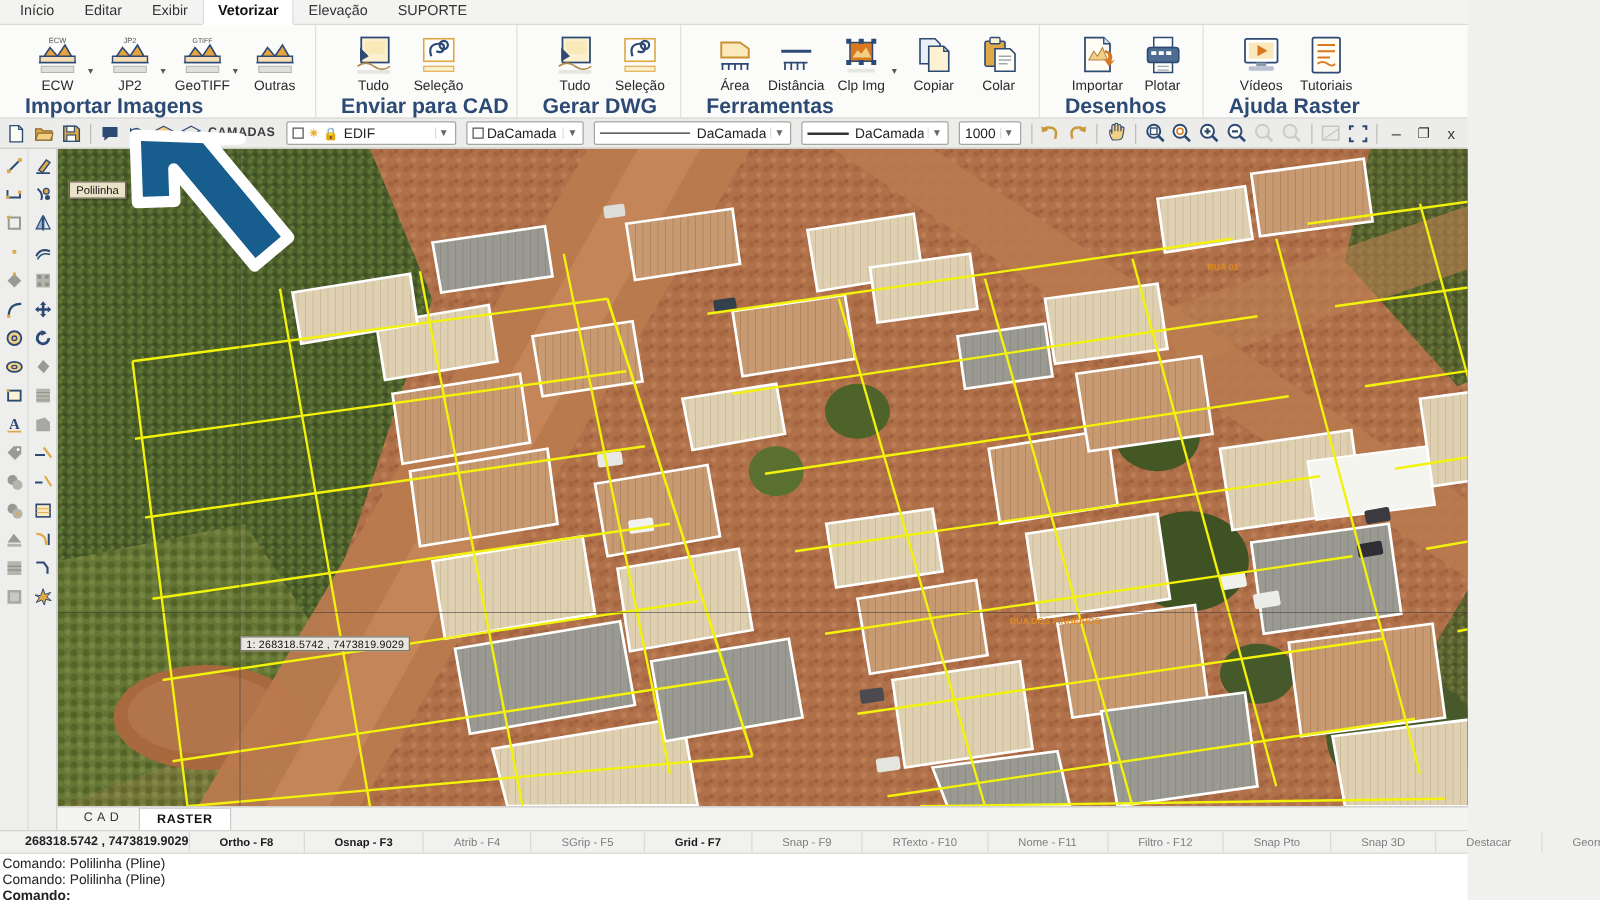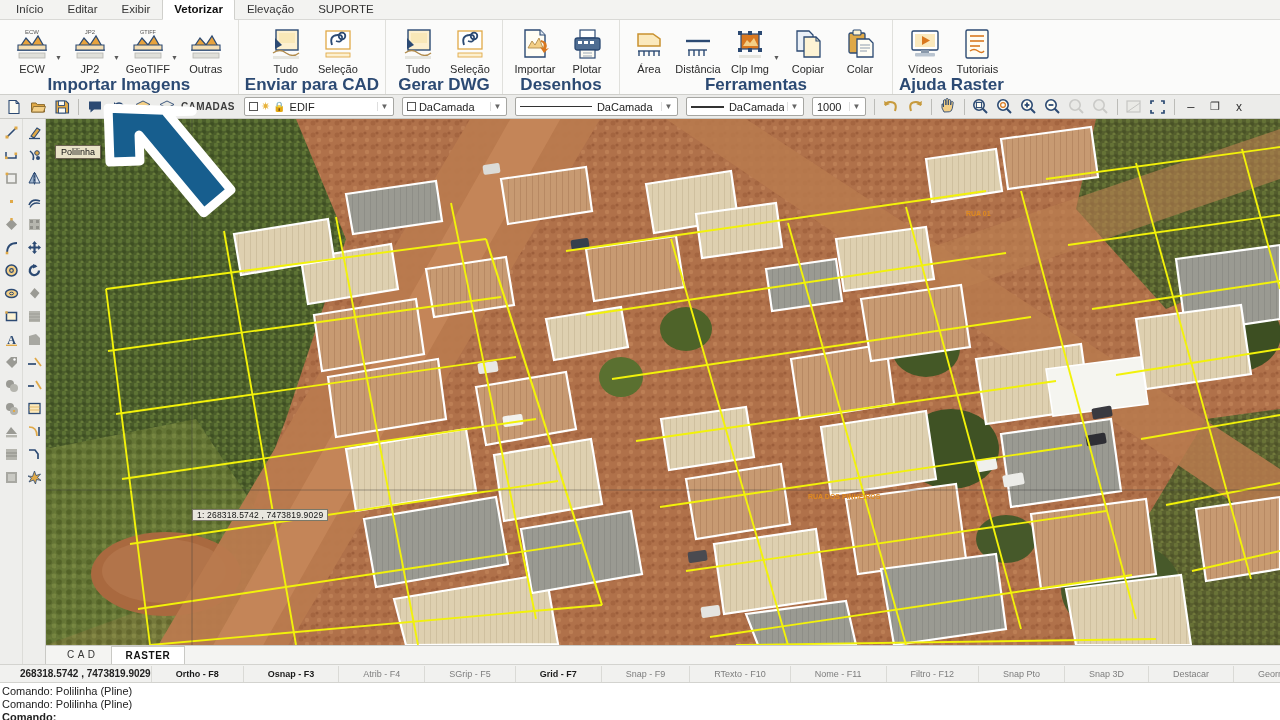--- a/index.html
+++ b/index.html
@@ -3,21 +3,21 @@
 <meta charset="utf-8">
 <title>Vetorizar</title>
 <style>
   * { box-sizing: border-box; margin: 0; padding: 0; }
   html, body {
     width: 1280px; height: 720px; overflow: hidden;
     font-family: "Liberation Sans", sans-serif;
     background: #f0f0ee; color: #222;
     -webkit-font-smoothing: antialiased;
   }
-  #app { position: relative; width: 1280px; height: 720px; }
+  #app { position: relative; width: 1174px; height: 720px; }
 
   
   .ribbon-tabs {
     height: 20px; background: #f3f3f1;
     display: flex; align-items: flex-end; padding-left: 4px;
     border-bottom: 1px solid #d9d9d6;
     position: relative; z-index: 6;
   }
   .rtab {
     font-size: 11.5px; padding: 3px 11px 3px 11px; line-height: 14px;
@@ -32,22 +32,22 @@
   }
 
   
   .ribbon {
     height: 75px; background: #fbfbfa;
     border-bottom: 1px solid #cfcfcb;
     display: flex; align-items: stretch;
     position: relative; z-index: 5;
   }
   .rgroup {
-    display: flex; flex-direction: column; align-items: center;
-    justify-content: space-between; padding: 3px 6px 1px 6px;
+    display: flex; flex-direction: column; align-items: flex-start;
+    justify-content: space-between; padding: 3px 6px 1px 20px;
     border-right: 1px solid #e0e0dc; height: 100%;
   }
   .rgroup-items { display: flex; align-items: flex-start; flex: 1; }
   .rgroup-title {
     font-size: 17px; font-weight: bold; color: #2c4a73;
     padding-bottom: 2px; white-space: nowrap;
   }
   .rbtn {
     display: flex; flex-direction: column; align-items: center;
     width: 52px; padding: 2px 1px 0 1px; cursor: default;
@@ -296,52 +296,20 @@
               <rect x="5" y="5" width="24" height="18" fill="#fff" stroke="#e0a947" stroke-width="1.3"></rect>
               <path d="M11 19 q-3 -9 5 -10 q6 -1 5 4 q-1 4 -6 2" fill="none" stroke="#2c4a73" stroke-width="1.8"></path>
               <circle cx="21" cy="10" r="3.3" fill="none" stroke="#2c4a73" stroke-width="1.8"></circle>
               <rect x="5" y="27" width="24" height="4" fill="#fdf0cf" stroke="#e0a947" stroke-width=".9"></rect>
             </svg>
           </span>
           <span class="lbl">Seleção</span>
         </div>
       </div>
       <div class="rgroup-title">Gerar DWG</div>
-    </div>
-
-    <div class="rgroup">
-      <div class="rgroup-items">
-        <div class="rbtn">
-          <span class="glyph">
-            <svg width="34" height="36" viewBox="0 0 34 36">
-              <path d="M7 4 h15 l5 5 v22 h-20 z" fill="#fffdf4" stroke="#2c4a73" stroke-width="1.4"></path>
-              <path d="M22 4 v5 h5" fill="#dfe8f2" stroke="#2c4a73" stroke-width="1.1"></path>
-              <path d="M10 22 l4 -7 l3 4 l4 -7 l4 10 z" fill="#f3cf86" stroke="#b08a4a" stroke-width=".9"></path>
-              <path d="M23 14 q8 2 5 9 l3 -1 l-5 5 l-4 -6 l3 1 q2 -5 -2 -6 z" fill="#d9781f"></path>
-            </svg>
-          </span>
-          <span class="lbl">Importar</span>
-        </div>
-        <div class="rbtn">
-          <span class="glyph">
-            <svg width="34" height="36" viewBox="0 0 34 36">
-              <rect x="10" y="4" width="15" height="8" fill="#fff" stroke="#2c4a73" stroke-width="1.2"></rect>
-              <rect x="5" y="12" width="25" height="12" rx="2.5" fill="#4f6d92" stroke="#2c4a73" stroke-width="1.3"></rect>
-              <rect x="8" y="15" width="4" height="3" fill="#fff"></rect>
-              <rect x="14" y="15" width="4" height="3" fill="#fff"></rect>
-              <rect x="20" y="15" width="4" height="3" fill="#fff"></rect>
-              <rect x="10" y="24" width="15" height="8" fill="#fdfbf2" stroke="#2c4a73" stroke-width="1.2"></rect>
-              <line x1="13" y1="27" x2="22" y2="27" stroke="#9aa7b5" stroke-width="1"></line>
-              <line x1="13" y1="30" x2="22" y2="30" stroke="#9aa7b5" stroke-width="1"></line>
-            </svg>
-          </span>
-          <span class="lbl">Plotar</span>
-        </div>
-      </div>
-      <div class="rgroup-title">Desenhos</div>
     </div>
 
     <div class="rgroup">
       <div class="rgroup-items">
         <div class="rbtn narrow">
           <span class="glyph">
             <svg width="32" height="36" viewBox="0 0 32 36">
               <path d="M5 20 L5 8 L20 8 L27 13 L27 20 Z" fill="#fbe9bd" stroke="#c9912f" stroke-width="1.5"></path>
               <g stroke="#2c4a73" stroke-width="1.4">
                 <line x1="6" y1="25" x2="6" y2="30"></line>
@@ -409,20 +377,52 @@
                 <line x1="17" y1="19" x2="27" y2="19"></line>
                   <line x1="17" y1="22" x2="27" y2="22"></line>
                 <line x1="17" y1="25" x2="24" y2="25"></line>
               </g>
             </svg>
           </span>
           <span class="lbl">Colar</span>
         </div>
       </div>
       <div class="rgroup-title">Ferramentas</div>
+    </div>
+
+    <div class="rgroup">
+      <div class="rgroup-items">
+        <div class="rbtn">
+          <span class="glyph">
+            <svg width="34" height="36" viewBox="0 0 34 36">
+              <path d="M7 4 h15 l5 5 v22 h-20 z" fill="#fffdf4" stroke="#2c4a73" stroke-width="1.4"></path>
+              <path d="M22 4 v5 h5" fill="#dfe8f2" stroke="#2c4a73" stroke-width="1.1"></path>
+              <path d="M10 22 l4 -7 l3 4 l4 -7 l4 10 z" fill="#f3cf86" stroke="#b08a4a" stroke-width=".9"></path>
+              <path d="M23 14 q8 2 5 9 l3 -1 l-5 5 l-4 -6 l3 1 q2 -5 -2 -6 z" fill="#d9781f"></path>
+            </svg>
+          </span>
+          <span class="lbl">Importar</span>
+        </div>
+        <div class="rbtn">
+          <span class="glyph">
+            <svg width="34" height="36" viewBox="0 0 34 36">
+              <rect x="10" y="4" width="15" height="8" fill="#fff" stroke="#2c4a73" stroke-width="1.2"></rect>
+              <rect x="5" y="12" width="25" height="12" rx="2.5" fill="#4f6d92" stroke="#2c4a73" stroke-width="1.3"></rect>
+              <rect x="8" y="15" width="4" height="3" fill="#fff"></rect>
+              <rect x="14" y="15" width="4" height="3" fill="#fff"></rect>
+              <rect x="20" y="15" width="4" height="3" fill="#fff"></rect>
+              <rect x="10" y="24" width="15" height="8" fill="#fdfbf2" stroke="#2c4a73" stroke-width="1.2"></rect>
+              <line x1="13" y1="27" x2="22" y2="27" stroke="#9aa7b5" stroke-width="1"></line>
+              <line x1="13" y1="30" x2="22" y2="30" stroke="#9aa7b5" stroke-width="1"></line>
+            </svg>
+          </span>
+          <span class="lbl">Plotar</span>
+        </div>
+      </div>
+      <div class="rgroup-title">Desenhos</div>
     </div>
 
     <div class="rgroup" style="border-right:none;">
       <div class="rgroup-items">
         <div class="rbtn">
           <span class="glyph">
             <svg width="34" height="36" viewBox="0 0 34 36">
               <rect x="4" y="5" width="26" height="19" rx="1.5" fill="#fff" stroke="#2c4a73" stroke-width="1.4"></rect>
               <rect x="7" y="8" width="20" height="13" fill="#fbe9bd"></rect>
               <path d="M14 10 L22 14.5 L14 19 Z" fill="#d9781f"></path>

